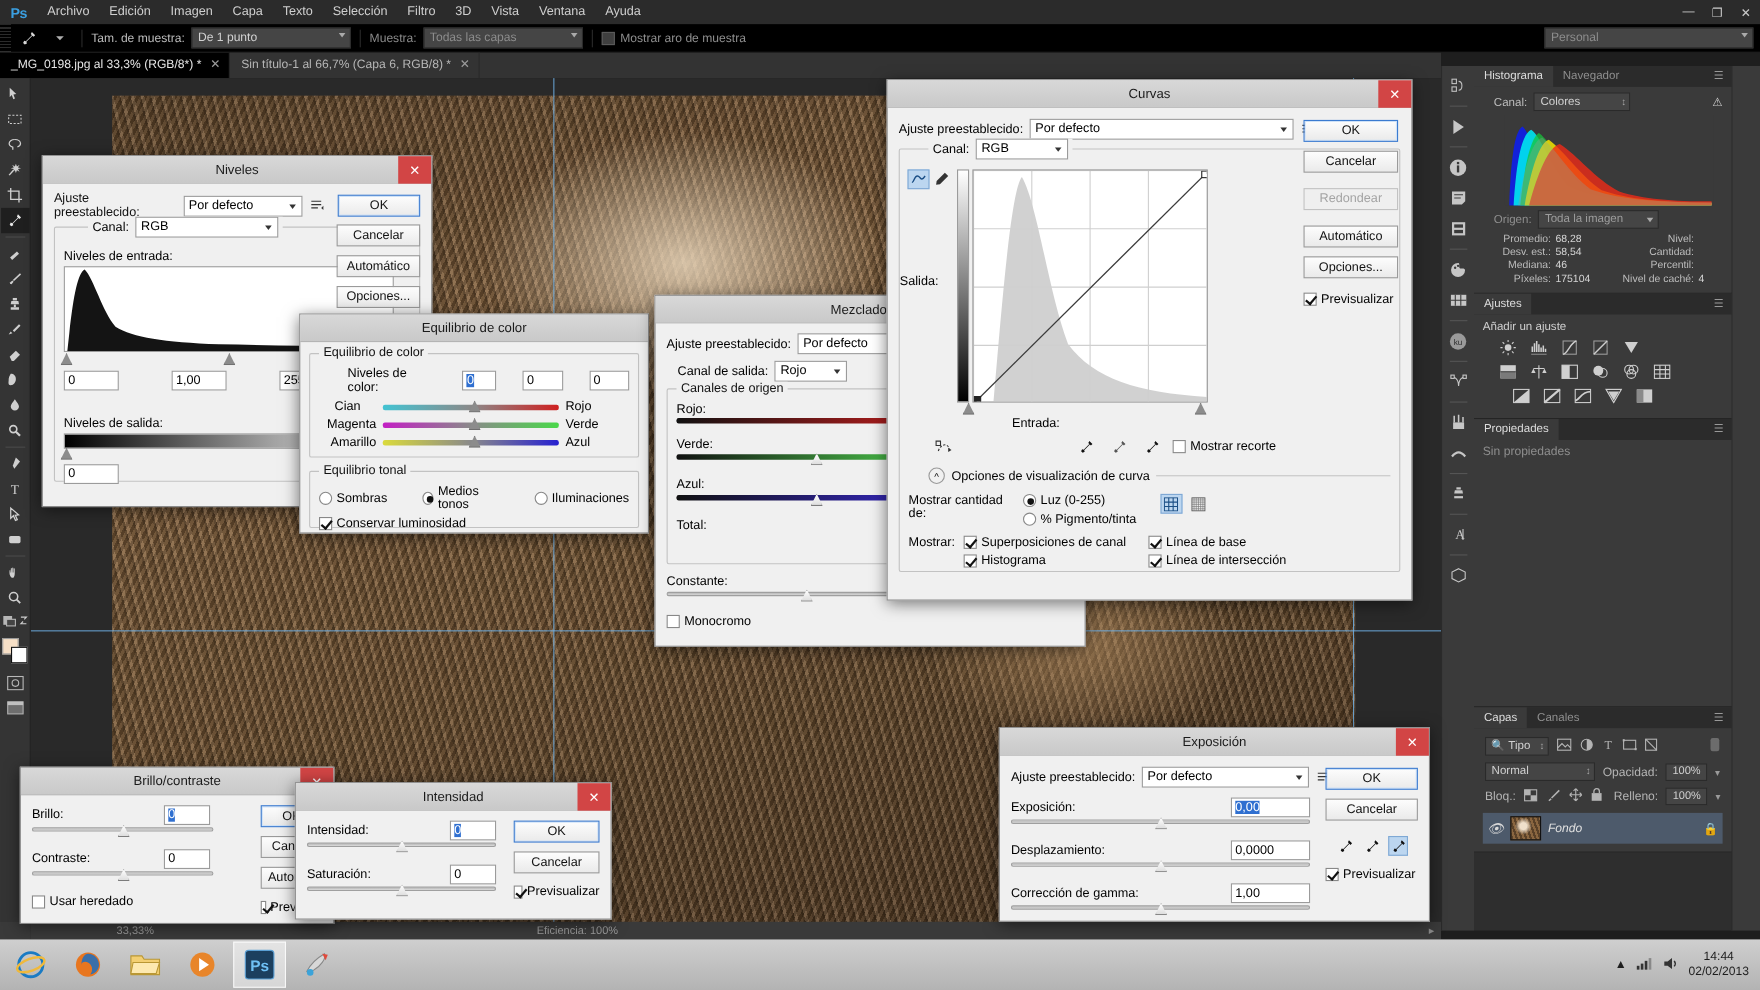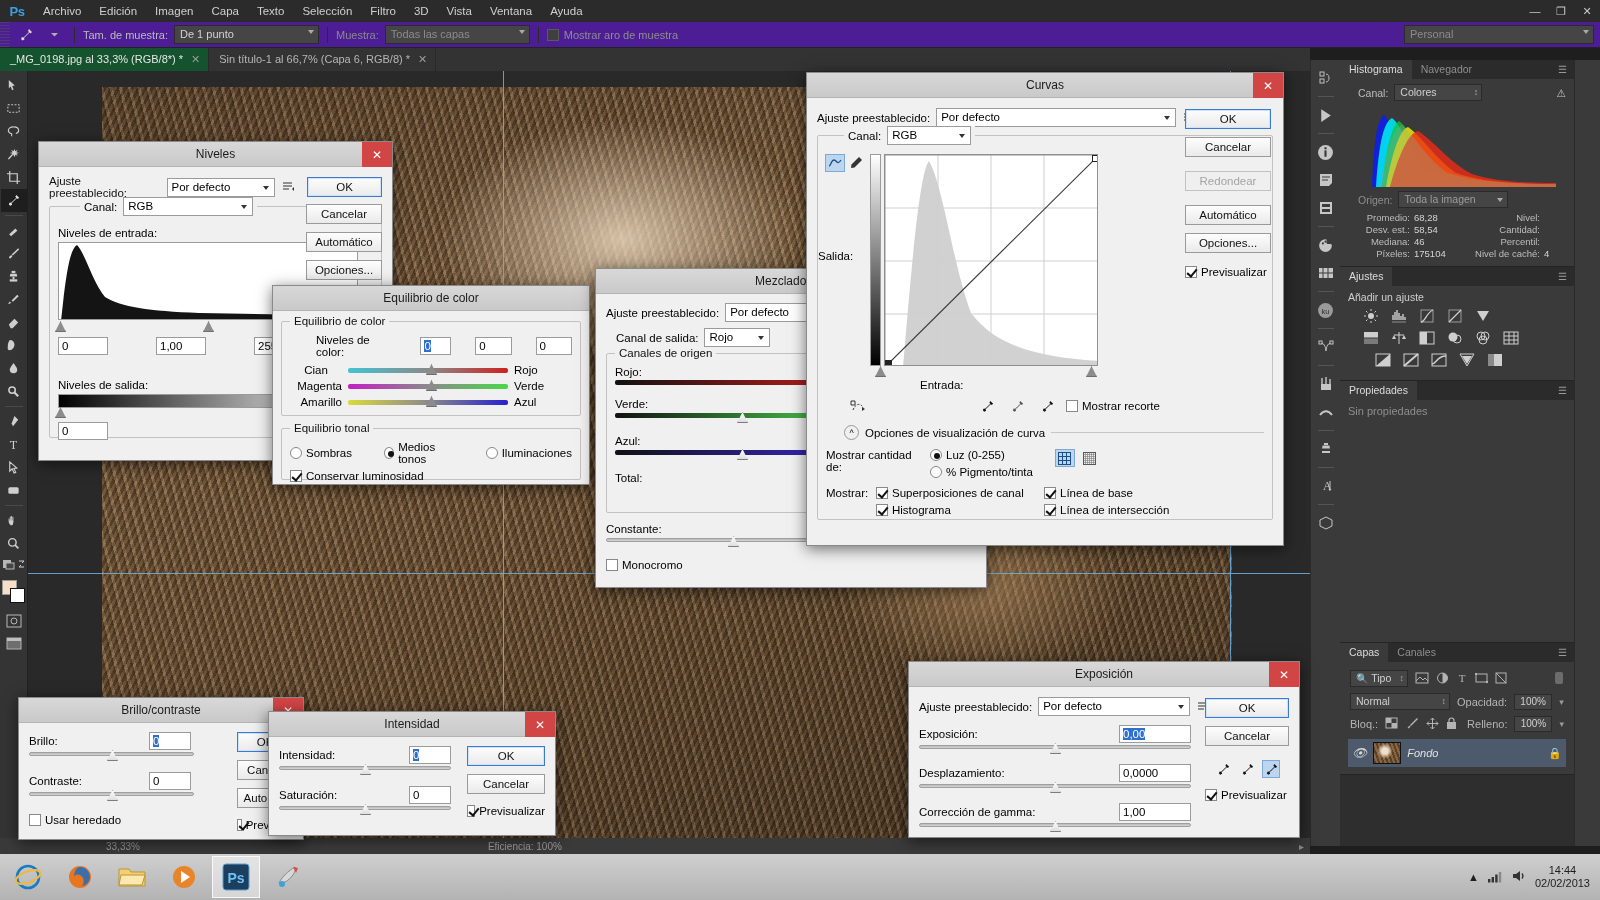--- a/index.html
+++ b/index.html
@@ -29,21 +29,21 @@
     cursor: default;
   }
   .win-ctrls { margin-left: auto; display: flex; height: 22px; }
   .win-ctrls div {
     width: 26px; height: 22px; display: flex; align-items: center; justify-content: center;
     color: #c8c8c8; font-size: 11px;
   }
 
   .optionsbar {
     position: absolute; left: 0; top: 22px; width: 1600px; height: 26px;
-    background: #4c1d95; border-bottom: 1px solid #232323;
+    background: #000000; border-bottom: 1px solid #232323;
     display: flex; align-items: center; color: #c0c0c0; font-size: 11px;
   }
   .optionsbar .grip { width: 10px; height: 26px; background:
      repeating-linear-gradient(to bottom, #555 0 1px, transparent 1px 3px); opacity:.5; }
   .ob-tool {
     width: 24px; height: 20px; margin-left: 4px; display: flex; align-items: center; justify-content: center;
   }
   .ob-sep { width:1px; height:16px; background:#2a2a2a; margin:0 8px; }
   .ob-label { margin-right: 6px; color: #bbb; }
   .ob-select {
@@ -64,21 +64,21 @@
 
   .tabbar {
     position: absolute; left: 0; top: 48px; width: 1310px; height: 23px;
     background: #333333; display: flex; align-items: flex-end;
   }
   .doctab {
     height: 23px; line-height: 23px; padding: 0 8px 0 10px; font-size: 11px;
     color: #b6b6b6; background: #333; display: flex; align-items: center; gap: 8px;
     border-right: 1px solid #2a2a2a;
   }
-  .doctab.active { background: #14532d; color: #e6e6e6; }
+  .doctab.active { background: #000000; color: #e6e6e6; }
   .doctab .x { font-size: 11px; color: #9a9a9a; }
 
   .toolbar {
     position: absolute; left: 0; top: 71px; width: 28px; height: 800px;
     background: #343434; border-right: 1px solid #222;
     display: flex; flex-direction: column; align-items: center; padding-top: 3px;
   }
   .tool {
     width: 26px; height: 23px; display: flex; align-items: center; justify-content: center;
     position: relative; color: #cfcfcf;

